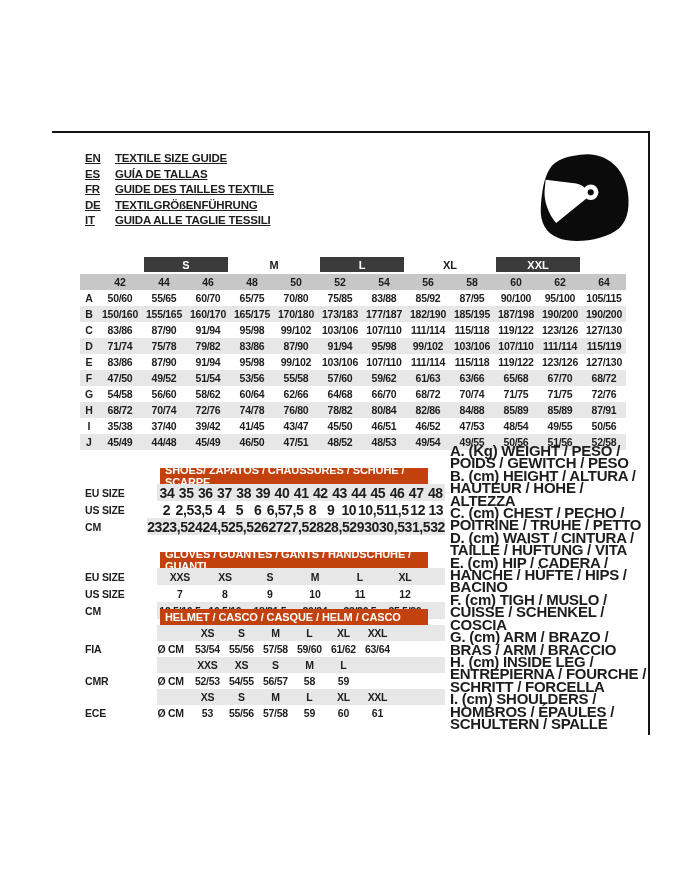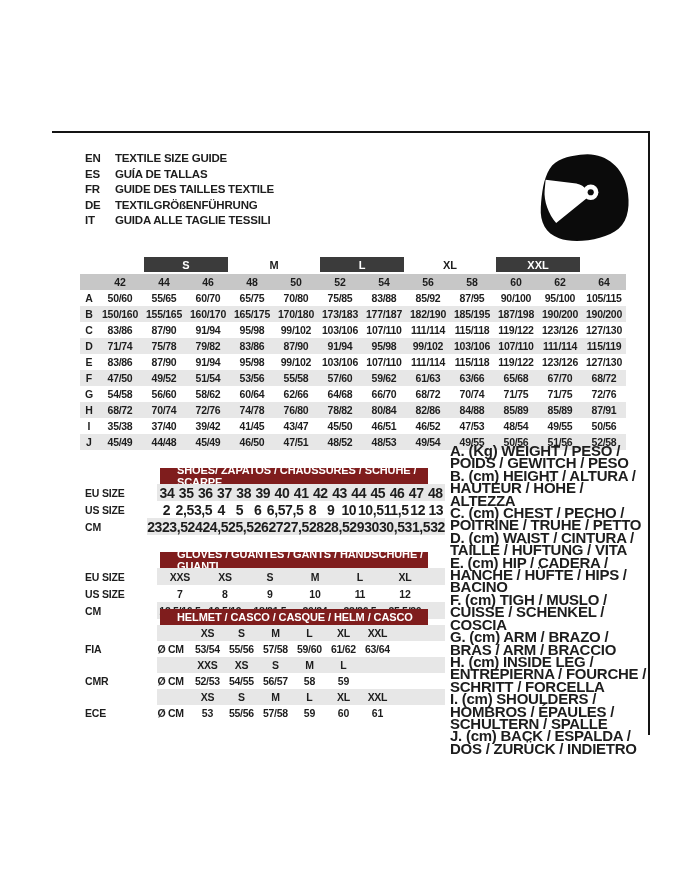--- a/index.html
+++ b/index.html
@@ -2,21 +2,21 @@
 <html><head>
 <meta charset="utf-8">
 <style>
   html,body{margin:0;padding:0;background:#ffffff;}
   body{width:700px;height:869px;font-family:"Liberation Sans",sans-serif;color:#1d1d1d;}
   .page{position:relative;width:700px;height:869px;overflow:hidden;background:#fff;font-weight:700;}
   .frame-top{position:absolute;left:52px;top:131px;width:598px;height:2px;background:#141414;}
   .frame-right{position:absolute;left:648px;top:131px;width:2px;height:604px;background:#141414;}
 
   
-  .lang-block{position:absolute;left:85px;top:151px;}
+  .lang-block{position:absolute;left:85px;top:151px;text-decoration:underline;}
   .lang-row{display:flex;line-height:15.5px;font-size:11.5px;letter-spacing:-0.2px;}
   .lang-code{width:30px;}
 
   
   .helmet-badge{position:absolute;left:536px;top:150px;width:96px;height:96px;}
 
   
   .main-table{position:absolute;left:80px;top:257px;font-size:10.5px;}
   .size-band{display:flex;height:15px;margin-bottom:2px;}
   .sp62{width:62px;}
@@ -34,21 +34,21 @@
 
   
   .sub{position:absolute;left:85px;width:360px;font-size:10.5px;}
   #shoes-table{top:468px;}
   #gloves-table{top:552px;}
   #helmet-table{top:609px;}
   .srow{display:flex;align-items:stretch;height:17px;}
   #helmet-table .srow{height:16px;}
   .bar-row{height:16px;}
   .slabel{width:75px;display:flex;align-items:center;letter-spacing:-0.2px;}
-  .bar{width:268px;background:#7f1d1d;color:#fff;display:flex;align-items:center;padding-left:17px;box-sizing:border-box;font-size:11px;letter-spacing:-0.1px;}
+  .bar{width:268px;background:#c2410c;color:#fff;display:flex;align-items:center;padding-left:5px;box-sizing:border-box;font-size:11px;letter-spacing:-0.1px;}
   .swrap{width:298px;display:flex;align-items:center;}
   .swrap.stripe{background:#e7e7e7;}
   .shoe-cell{flex:1;text-align:center;font-size:14px;letter-spacing:-0.4px;}
   .glove-cell{width:45px;text-align:center;letter-spacing:-0.3px;}
   .helm-unit{width:33px;letter-spacing:-0.3px;}
   .helm-cell{width:34px;text-align:center;letter-spacing:-0.3px;}
 
   
   .legend{position:absolute;left:450px;top:445px;width:200px;font-size:15px;line-height:12.4px;letter-spacing:-0.25px;}
 </style>
@@ -473,15 +473,14 @@
   <div class="legend" id="legend">
       <div class="legend-line">A. (Kg) WEIGHT / PESO / POIDS / GEWITCH / PESO</div>
       <div class="legend-line">B. (cm) HEIGHT / ALTURA / HAUTEUR / HÖHE / ALTEZZA</div>
       <div class="legend-line">C. (cm) CHEST / PECHO / POITRINE / TRUHE / PETTO</div>
       <div class="legend-line">D. (cm) WAIST / CINTURA / TAILLE / HÜFTUNG / VITA</div>
       <div class="legend-line">E. (cm) HIP / CADERA / HANCHE / HÜFTE / HIPS / BACINO</div>
       <div class="legend-line">F. (cm) TIGH / MUSLO / CUISSE / SCHENKEL / COSCIA</div>
       <div class="legend-line">G. (cm) ARM / BRAZO / BRAS / ARM / BRACCIO</div>
       <div class="legend-line">H. (cm) INSIDE LEG / ENTREPIERNA / FOURCHE / SCHRITT / FORCELLA</div>
       <div class="legend-line">I. (cm) SHOULDERS / HOMBROS / ÉPAULES / SCHULTERN / SPALLE</div>
-      <div class="legend-line">J. (cm) BACK / ESPALDA / DOS / ZURÜCK / INDIETRO</div>
     </div>
 </div>
 
 </body></html>

